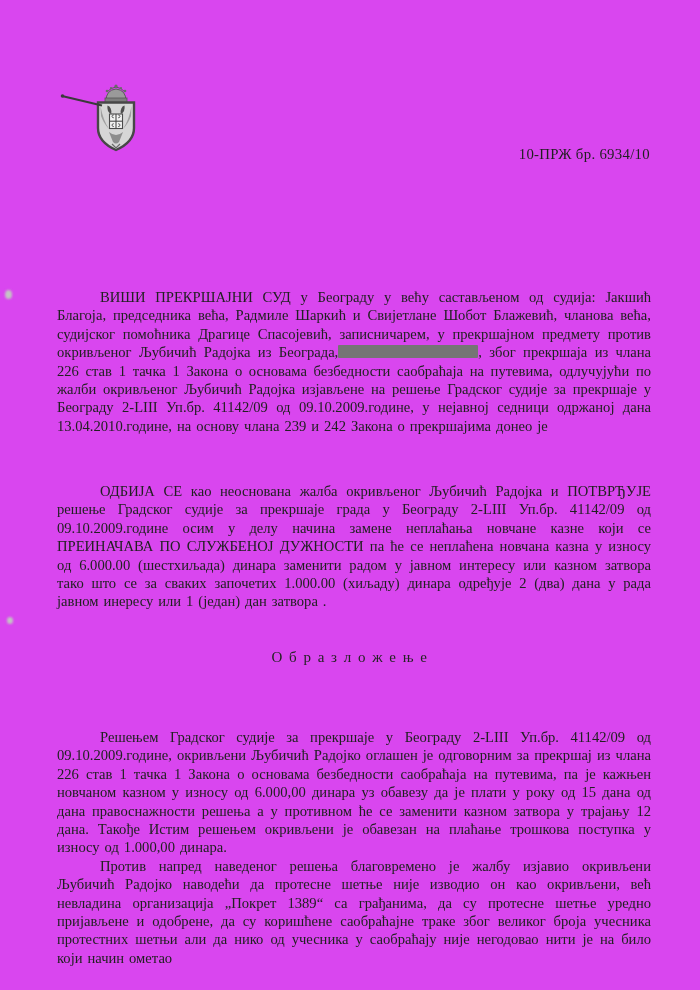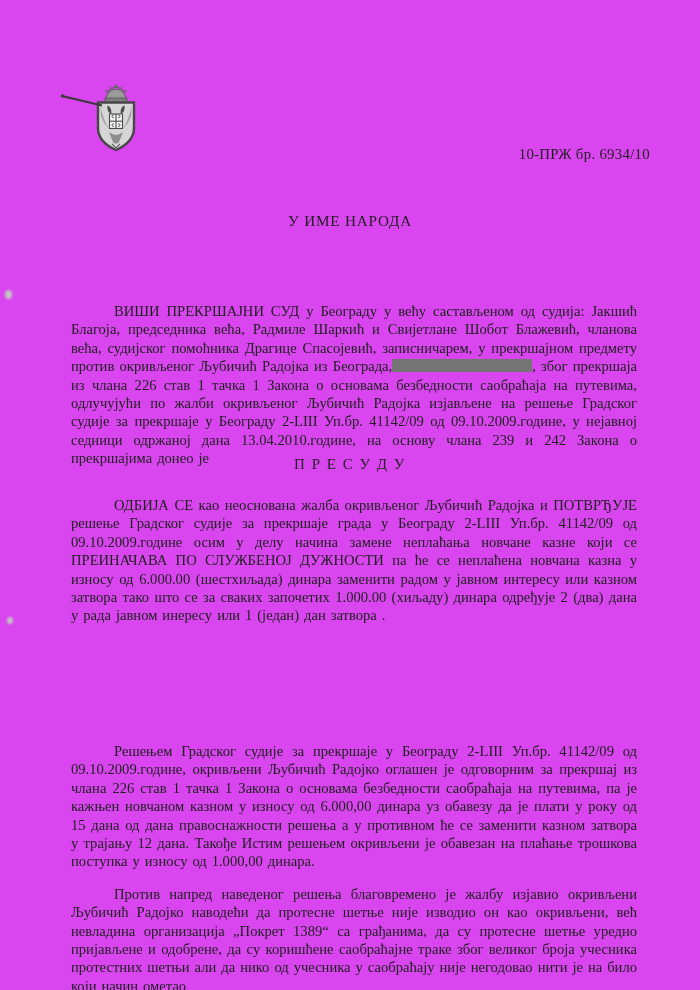--- a/index.html
+++ b/index.html
@@ -52,21 +52,21 @@
     position: absolute;
     left: 57px;
     width: 594px;
     font-size: 14.6px;
     line-height: 18.4px;
     text-align: justify;
     color: #212121;
     word-spacing: 0.09em;
   }
   .body-block p {
-    margin: 14px;
+    margin: 0;
     text-indent: 43px;
   }
   .intro-block   { top: 288px; }
   .verdict-block { top: 482px; }
   .reason-block  { top: 728px; }
   .section-heading {
     position: absolute;
     left: 0;
     width: 100%;
     text-align: center;
@@ -133,31 +133,30 @@
   <svg class="pen-stroke" viewBox="0 0 70 26" xmlns="http://www.w3.org/2000/svg">
     <circle cx="7.5" cy="8" r="1.8" fill="#3a3a3a"></circle>
     <line x1="8" y1="8.2" x2="47" y2="17.5" stroke="#3a3a3a" stroke-width="2"></line>
   </svg>
 
   <div class="scan-artifact artifact-1"></div>
   <div class="scan-artifact artifact-2"></div>
 
   <div class="case-number">10-ПРЖ бр. 6934/10</div>
 
-  <div class="doc-title">У ИМЕ НАРОДА</div>
 
   <div class="body-block intro-block">
     <p><span>ВИШИ ПРЕКРШАЈНИ СУД у Београду у већу састављеном од судија: Јакшић Благоја, председника већа, Радмиле Шаркић и Свијетлане Шобот Блажевић, чланова већа, судијског помоћника Драгице Спасојевић, записничарем, у прекршајном предмету против окривљеног Љубичић Радојка из Београда,</span><span class="redaction"></span><span>, због прекршаја из члана 226 став 1 тачка 1 Закона о основама безбедности саобраћаја на путевима, одлучујући по жалби окривљеног Љубичић Радојка изјављене на решење Градског судије за прекршаје у Београду 2-LIII Уп.бр. 41142/09 од 09.10.2009.године, у нејавној седници одржаној дана 13.04.2010.године, на основу члана 239 и 242  Закона о прекршајима донео је</span></p>
   </div>
 
-  <div class="section-heading h-presudu">П Р Е С У Д У</div>
 
   <div class="body-block verdict-block">
     <p>ОДБИЈА СЕ као неоснована  жалба окривљеног Љубичић Радојка и ПОТВРЂУЈЕ решење Градског судије за прекршаје града у Београду 2-LIII Уп.бр. 41142/09 од 09.10.2009.године осим у делу начина замене неплаћања новчане казне који се ПРЕИНАЧАВА ПО СЛУЖБЕНОЈ ДУЖНОСТИ па ће се неплаћена новчана казна у износу од 6.000.00 (шестхиљада) динара заменити радом у јавном интересу  или казном затвора тако што се за сваких започетих 1.000.00 (хиљаду) динара  одређује 2 (два) дана у  рада јавном инересу или  1 (један) дан затвора .</p>
   </div>
 
+  <div class="section-heading h-obrazlozenje">О б р а з л о ж е њ е</div>
 
   <div class="body-block reason-block">
     <p>Решењем Градског судије за прекршаје у Београду 2-LIII Уп.бр. 41142/09 од 09.10.2009.године, окривљени Љубичић Радојко оглашен је одговорним за прекршај из члана 226 став 1 тачка 1 Закона о основама безбедности саобраћаја на путевима, па је кажњен новчаном казном у износу од 6.000,00 динара уз обавезу да је плати у року од 15 дана од дана правоснажности решења а у противном ће се заменити казном затвора у трајању 12 дана. Такође Истим решењем окривљени је обавезан на плаћање трошкова поступка у износу од 1.000,00 динара.</p>
     <p>Против напред наведеног решења благовремено је жалбу изјавио окривљени Љубичић Радојко наводећи да протесне шетње није изводио он као окривљени, већ невладина организација „Покрет 1389“ са грађанима, да су протесне шетње уредно пријављене и одобрене, да су коришћене саобраћајне траке због великог броја учесника протестних шетњи али да нико од учесника у саобраћају није негодовао нити је на било који начин ометао</p>
   </div>
 
 </div>
 
 </body></html>

